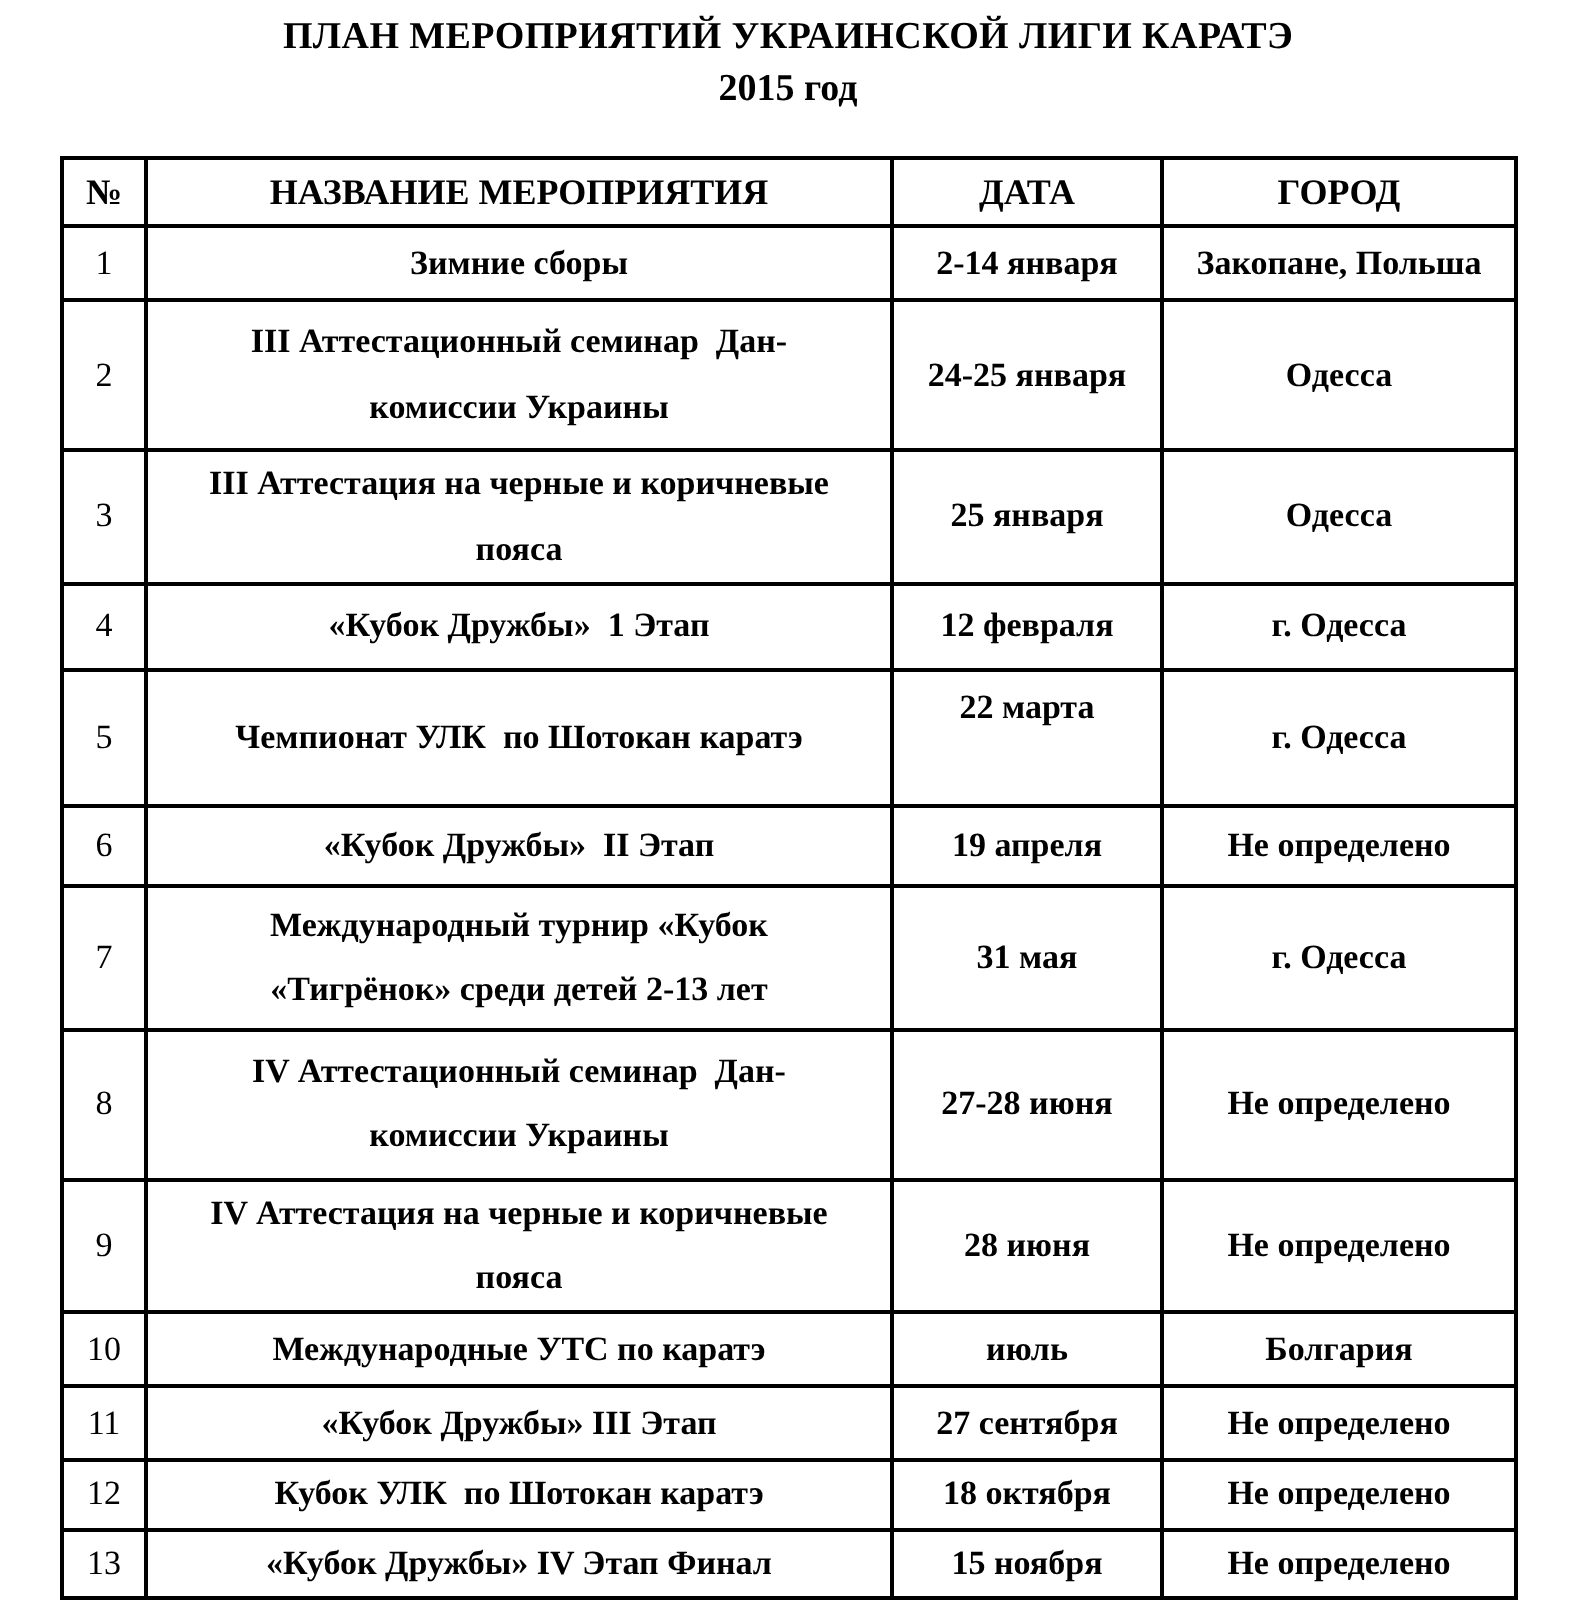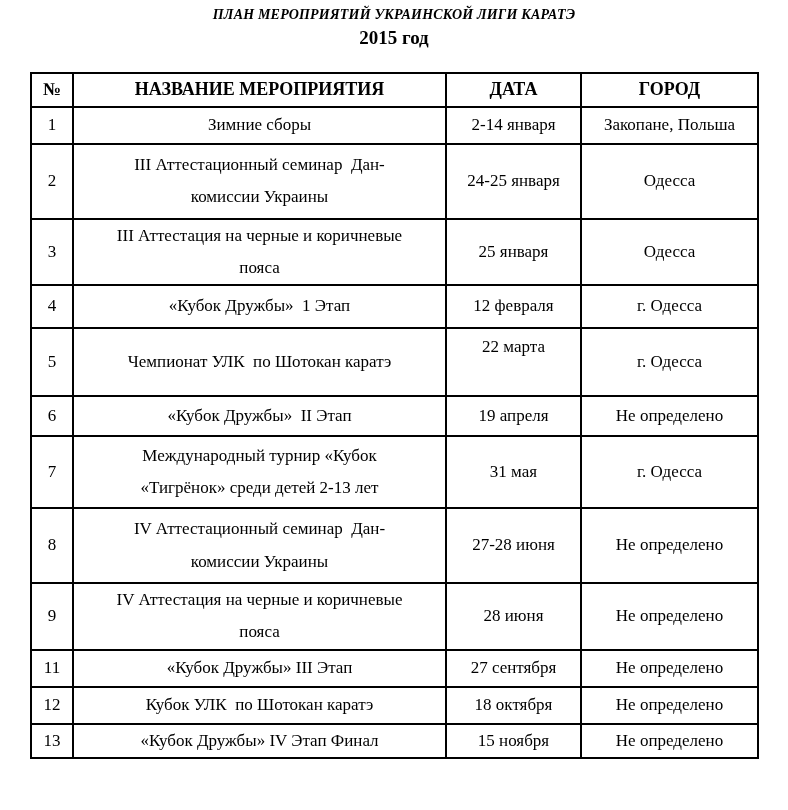--- a/index.html
+++ b/index.html
@@ -18,23 +18,22 @@
     box-sizing: border-box;
     background: #ffffff;
   }
   .title-block {
     padding-top: 6px;
     text-align: center;
     font-weight: bold;
     line-height: 1.35;
   }
   .title-line1 {
-    font-size: 14px;
+    font-size: 19px;
     letter-spacing: 0.2px;
-    font-style: italic;
   }
   .title-line2 {
     font-size: 19px;
   }
   table.events {
     border-collapse: collapse;
     table-layout: fixed;
     margin: 21px 0 0 30px;
     width: 727px;
   }
@@ -51,21 +50,21 @@
   col.col-date { width: 135px; }
   col.col-city { width: 177px; }
 
   thead tr { height: 34px; }
   th {
     font-size: 18px;
     font-weight: bold;
   }
   tbody td {
     font-size: 17px;
-    font-weight: normal;
+    font-weight: bold;
     line-height: 1.9;
   }
   tbody td.c-num {
     font-weight: normal;
     line-height: 1.2;
   }
   tbody td.c-name {
     white-space: pre-line;
   }
   tbody td.date-top {
@@ -175,20 +174,26 @@
     </tr>
 
     <tr>
       <td class="c-num">9</td>
       <td class="c-name">IV Аттестация на черные и коричневые
 пояса</td>
       <td class="c-date">28 июня</td>
       <td class="c-city">Не определено</td>
     </tr>
 
+    <tr>
+      <td class="c-num">10</td>
+      <td class="c-name">Международные УТС по каратэ</td>
+      <td class="c-date">июль</td>
+      <td class="c-city">Болгария</td>
+    </tr>
 
     <tr>
       <td class="c-num">11</td>
       <td class="c-name">«Кубок Дружбы» III Этап</td>
       <td class="c-date">27 сентября</td>
       <td class="c-city">Не определено</td>
     </tr>
 
     <tr>
       <td class="c-num">12</td>

